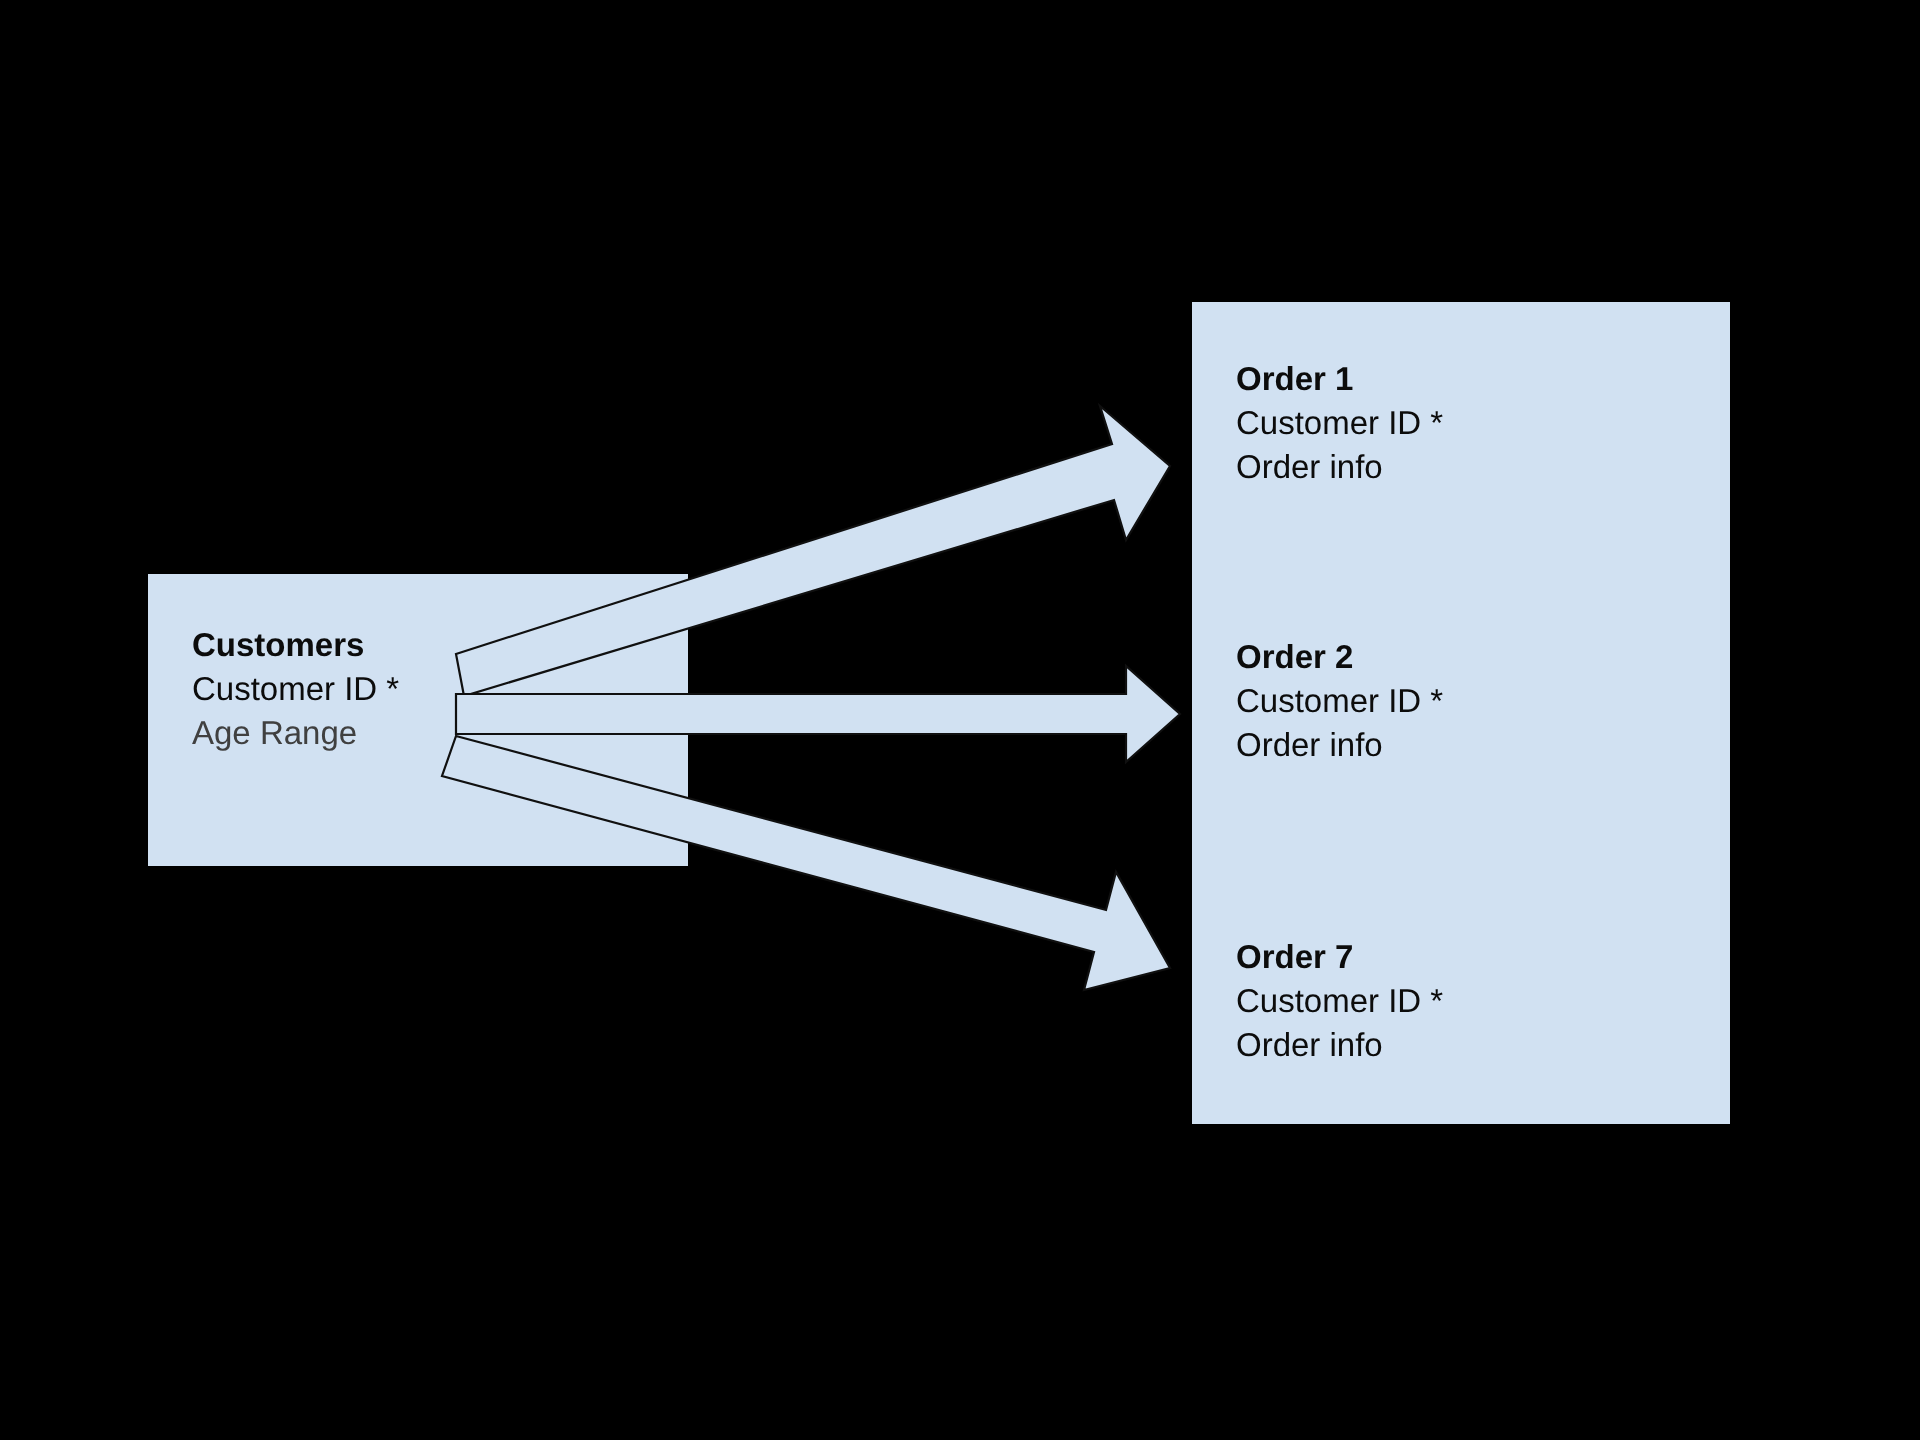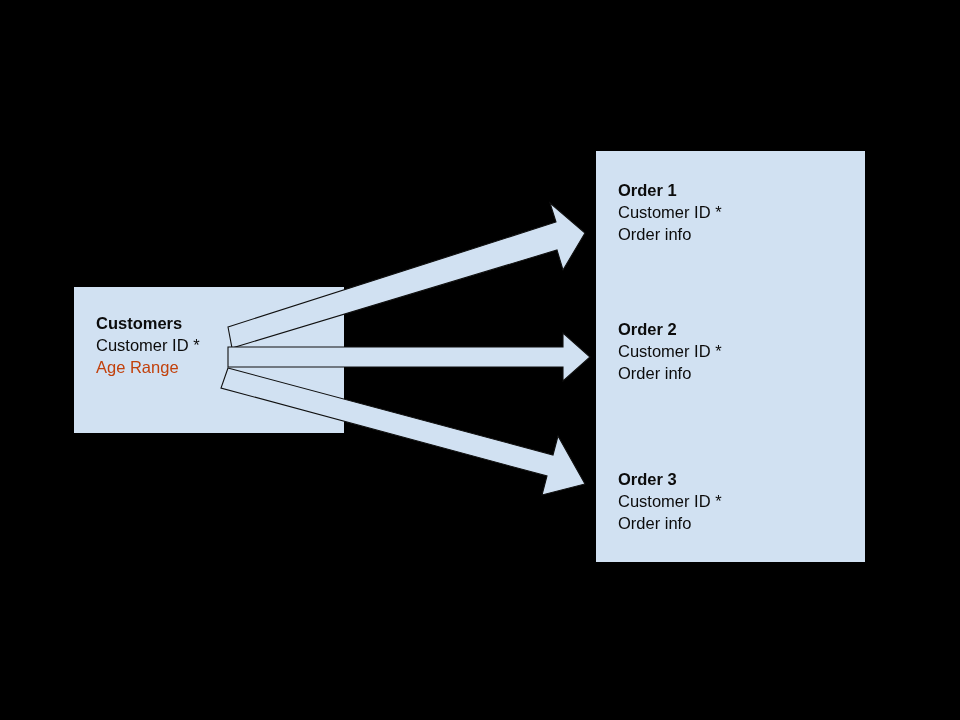--- a/index.html
+++ b/index.html
@@ -51,37 +51,37 @@
   }
 </style>
 </head>
 <body>
 
 <div id="canvas" style="width: 960px; height: 720px; background: rgb(0, 0, 0);">
 
   <div class="entity-box" id="box-customers" style="left: 74px; top: 287px; width: 270px; height: 146px; background: rgb(209, 225, 242);">
     <div class="entity-text entity-title" style="top: 25px; color: rgb(12, 12, 12);">Customers</div>
     <div class="entity-text" style="top: 47px; color: rgb(12, 12, 12);">Customer ID *</div>
-    <div class="entity-text" style="top: 69px; color: #c2410c;">Age Range</div>
+    <div class="entity-text" style="top: 69px; color: #404040;">Age Range</div>
   </div>
 
   <div class="entity-box" id="box-order-1" style="left: 596px; top: 151px; width: 269px; height: 142px; background: rgb(209, 225, 242);">
     <div class="entity-text entity-title" style="top: 28px; color: rgb(12, 12, 12);">Order 1</div>
     <div class="entity-text" style="top: 50px; color: rgb(12, 12, 12);">Customer ID *</div>
     <div class="entity-text" style="top: 72px; color: rgb(12, 12, 12);">Order info</div>
   </div>
 
   <div class="entity-box" id="box-order-2" style="left: 596px; top: 290px; width: 269px; height: 158px; background: rgb(209, 225, 242);">
     <div class="entity-text entity-title" style="top: 28px; color: rgb(12, 12, 12);">Order 2</div>
     <div class="entity-text" style="top: 50px; color: rgb(12, 12, 12);">Customer ID *</div>
     <div class="entity-text" style="top: 72px; color: rgb(12, 12, 12);">Order info</div>
   </div>
 
   <div class="entity-box" id="box-order-3" style="left: 596px; top: 440px; width: 269px; height: 122px; background: rgb(209, 225, 242);">
-    <div class="entity-text entity-title" style="top: 28px; color: rgb(12, 12, 12);">Order 3</div>
+    <div class="entity-text entity-title" style="top: 28px; color: rgb(12, 12, 12);">Order 7</div>
     <div class="entity-text" style="top: 50px; color: rgb(12, 12, 12);">Customer ID *</div>
     <div class="entity-text" style="top: 72px; color: rgb(12, 12, 12);">Order info</div>
   </div>
 
   <svg id="arrow-layer" viewBox="0 0 960 720" xmlns="http://www.w3.org/2000/svg">
 
     <polygon class="arrow-shape" points="228,327 556,222 550,203 585,233 563,270 557,250 232,348" style="fill: rgb(209, 225, 242); stroke: rgb(16, 16, 16);"></polygon>
 
     <polygon class="arrow-shape" points="228,347 563,347 563,333 590,357 563,381 563,367 228,367" style="fill: rgb(209, 225, 242); stroke: rgb(16, 16, 16);"></polygon>
 

